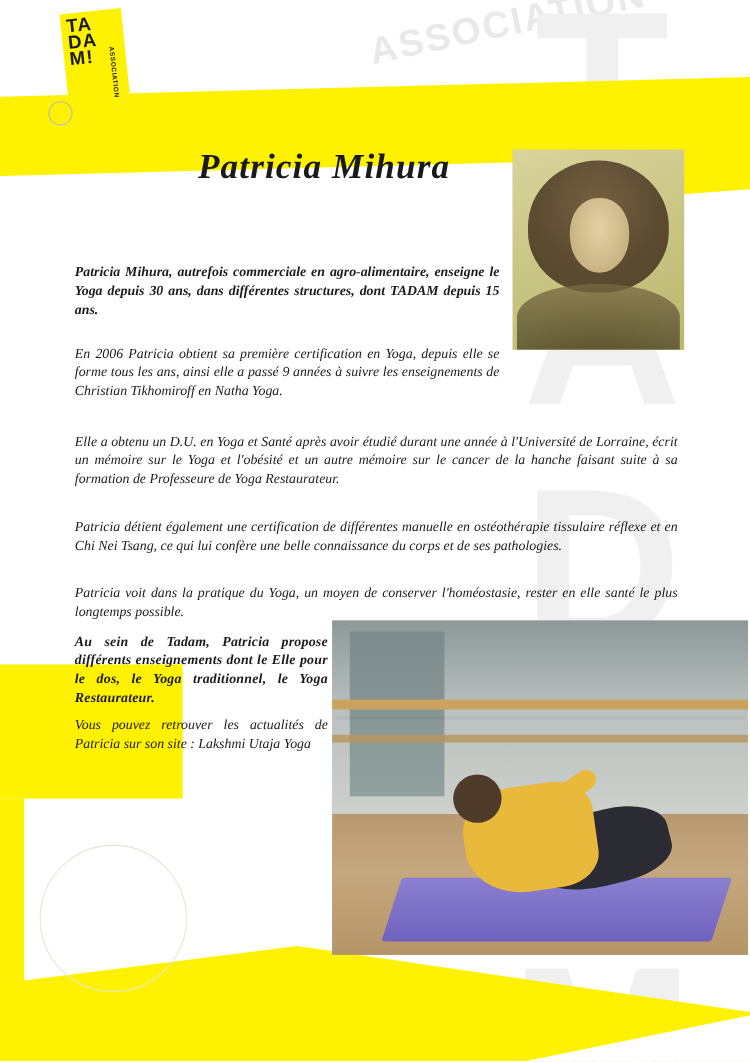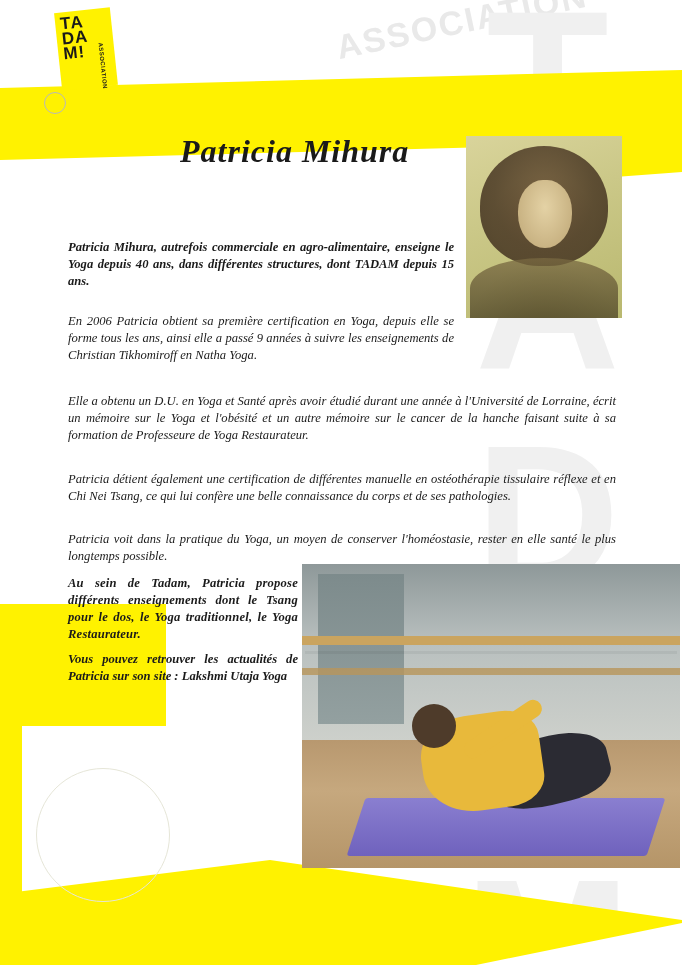--- a/index.html
+++ b/index.html
@@ -227,21 +227,21 @@
     font-style: italic;
   }
   .p-bold { font-weight: bold; }
 
   .p1 { left: 68px; top: 226px; width: 386px; }
   .p2 { left: 68px; top: 300px; width: 386px; }
   .p3 { left: 68px; top: 370px; width: 548px; margin-top: 23px; }
   .p4 { left: 68px; top: 458px; width: 548px; }
   .p5 { left: 68px; top: 518px; width: 548px; }
   .p6 { left: 68px; top: 562px; width: 230px; font-weight: bold; letter-spacing: .2px; }
-  .p7 { left: 68px; top: 638px; width: 230px; font-weight: bold; }
+  .p7 { left: 68px; top: 638px; width: 230px; }
 
   .photo {
     position: absolute;
     left: 302px;
     top: 564px;
     width: 378px;
     height: 304px;
     overflow: hidden;
     z-index: 3;
     background: #b9bcbd;
@@ -337,26 +337,26 @@
 <div class="content">
 
   <h1 class="page-title">Patricia Mihura</h1>
 
   <div class="portrait">
     <div class="portrait-inner">
       <div class="portrait-shoulders"></div>
     </div>
   </div>
 
-  <p class="body-text p1 p-bold">Patricia Mihura, autrefois commerciale en agro-alimentaire, enseigne le Yoga depuis 40 ans, dans différentes structures, dont TADAM depuis 15 ans.</p>
+  <p class="body-text p1 p-bold">Patricia Mihura, autrefois commerciale en agro-alimentaire, enseigne le Yoga depuis 30 ans, dans différentes structures, dont TADAM depuis 15 ans.</p>
   <p class="body-text p2">En 2006 Patricia obtient sa première certification en Yoga, depuis elle se forme tous les ans, ainsi elle a passé 9 années à suivre les enseignements de Christian Tikhomiroff en Natha Yoga.</p>
   <p class="body-text p3">Elle a obtenu un D.U. en Yoga et Santé après avoir étudié durant une année à l'Université de Lorraine, écrit un mémoire sur le Yoga et l'obésité et un autre mémoire sur le cancer de la hanche faisant suite à sa formation de Professeure de Yoga Restaurateur.</p>
   <p class="body-text p4">Patricia détient également une certification de différentes manuelle en ostéothérapie tissulaire réflexe et en Chi Nei Tsang, ce qui lui confère une belle connaissance du corps et de ses pathologies.</p>
   <p class="body-text p5">Patricia voit dans la pratique du Yoga, un moyen de conserver l'homéostasie, rester en elle santé le plus longtemps possible.</p>
-  <p class="body-text p6">Au sein de Tadam, Patricia propose différents enseignements dont le Tsang pour le dos, le Yoga traditionnel, le Yoga Restaurateur.</p>
+  <p class="body-text p6">Au sein de Tadam, Patricia propose différents enseignements dont le Elle pour le dos, le Yoga traditionnel, le Yoga Restaurateur.</p>
   <p class="body-text p7">Vous pouvez retrouver les actualités de Patricia sur son site : Lakshmi Utaja Yoga</p>
 
   <div class="photo">
     <div class="photo-bg"></div>
     <div class="photo-wall"></div>
     <div class="photo-door"></div>
     <div class="photo-bar"></div>
     <div class="photo-bar2"></div>
     <div class="photo-floor"></div>
     <div class="photo-mat"></div>

